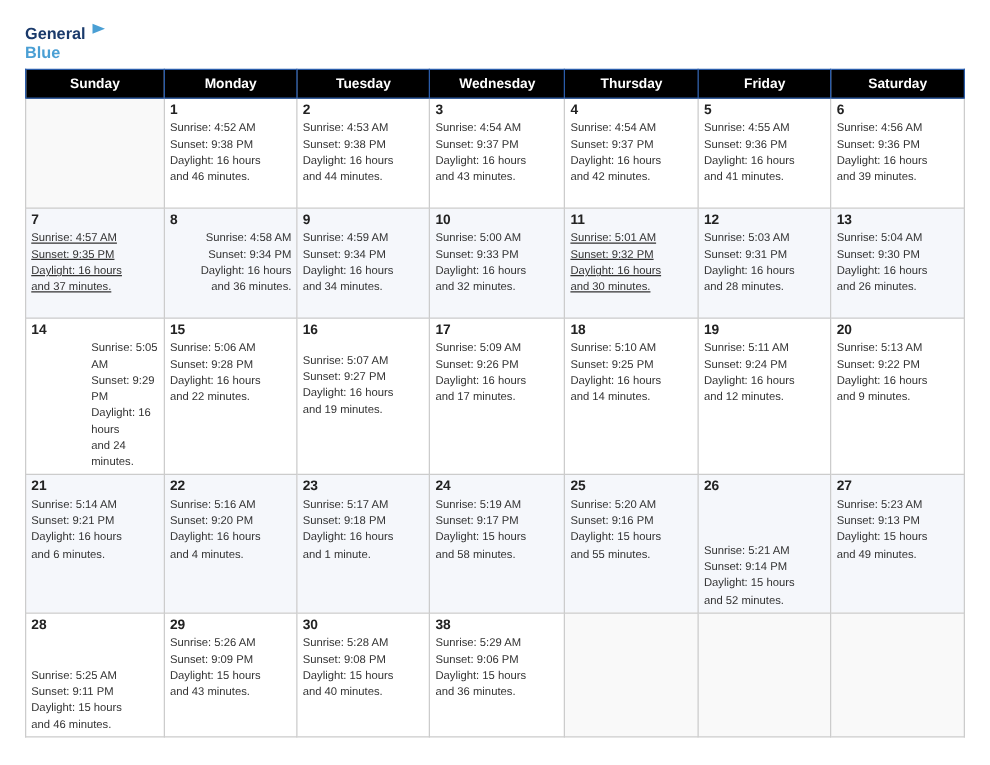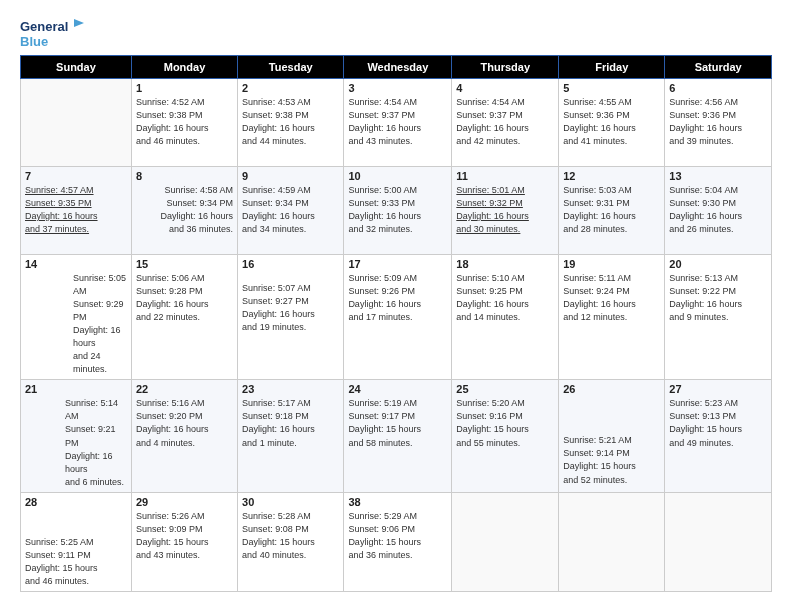--- a/index.html
+++ b/index.html
@@ -260,21 +260,21 @@
             <span class="day-num">20</span>
             <div class="day-detail" style="white-space: pre-line;">Sunrise: 5:13 AM
 Sunset: 9:22 PM
 Daylight: 16 hours
 and 9 minutes.</div>
           </td>
         </tr>
         <tr>
           <td>
             <span class="day-num">21</span>
-            <div class="day-detail" style="white-space: pre-line; margin-left: 40px;">Sunrise: 5:14 AM
+            <div class="day-detail" style="white-space: pre-line;">Sunrise: 5:14 AM
 Sunset: 9:21 PM
 Daylight: 16 hours
 and 6 minutes.</div>
           </td>
           <td>
             <span class="day-num">22</span>
             <div class="day-detail" style="white-space: pre-line;">Sunrise: 5:16 AM
 Sunset: 9:20 PM
 Daylight: 16 hours
 and 4 minutes.</div>

